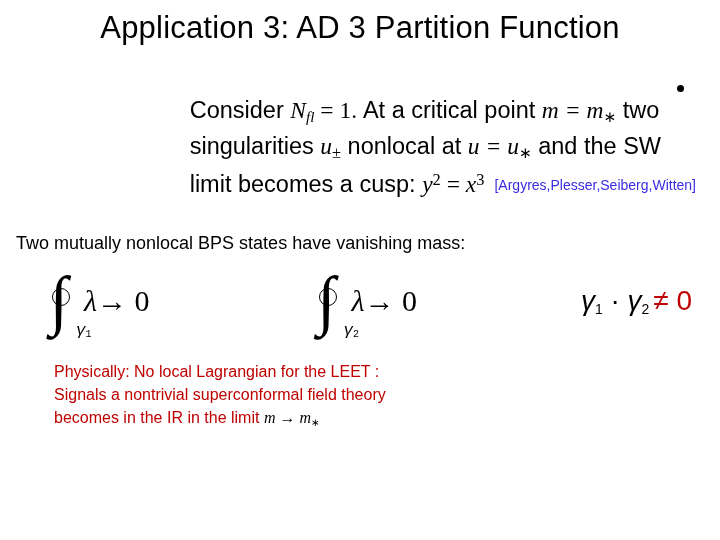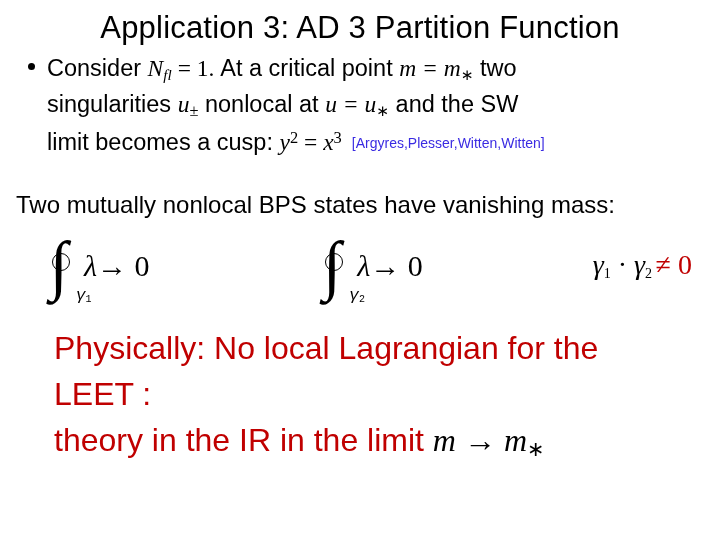--- a/index.html
+++ b/index.html
@@ -15,30 +15,31 @@
   .slide {
     box-sizing: border-box;
     width: 720px;
     height: 540px;
     padding: 6px 14px 10px 14px;
   }
   .title {
     font-size: 31px;
     font-weight: 400;
     text-align: center;
-    margin: 4px 0 4px 0;
+    margin: 4px 0 26px 0;
     letter-spacing: 0.2px;
   }
   .bullet-row {
     display: flex;
-    align-items: flex-start;
+    align-items: flex-end;
     margin-left: 14px;
     margin-right: 10px;
     line-height: 1.55;
     flex-wrap: wrap;
+    flex-direction: column;
   }
   .dot {
     width: 7px;
     height: 7px;
     border-radius: 50%;
     background: #000;
     margin-top: 13px;
     margin-right: 12px;
     flex: 0 0 auto;
   }
@@ -70,21 +71,21 @@
   .citation {
     color: #3a2be2;
     font-family: "Segoe UI", Arial, sans-serif;
     font-size: 14px;
     margin-left: 10px;
     vertical-align: 2px;
     white-space: nowrap;
   }
   .mid-line {
     font-family: Arial, Helvetica, sans-serif;
-    font-size: 24px;
+    font-size: 18px;
     color: #000;
     margin: 30px 0 14px 0;
     padding-left: 2px;
     white-space: nowrap;
   }
   .eq-row {
     display: flex;
     align-items: center;
     justify-content: space-between;
     margin: 10px 14px 6px 32px;
@@ -130,41 +131,41 @@
   }
   .oint .intsubn {
     font-size: 10px;
     vertical-align: -2px;
     font-style: normal;
   }
   .arrow0 {
     font-style: normal;
   }
   .intersection {
-    font-family: Liberation Serif, serif;
+    font-family: Liberation Sans, sans-serif;
     font-size: 28px;
     color: #000;
     white-space: nowrap;
   }
   .intersection .g {
     font-style: italic;
   }
   .intersection .ss {
     font-size: 14px;
     vertical-align: -4px;
     font-style: normal;
   }
   .intersection .ne {
     font-style: normal;
     color: #c00000;
   }
   .red-block {
     margin: 26px 22px 0 40px;
     font-family: "Segoe UI", Arial, sans-serif;
-    font-size: 32px;
+    font-size: 16px;
     line-height: 1.45;
     color: #c00000;
   }
   .red-block .mmath {
     font-family: "Cambria Math","Times New Roman", serif;
     font-style: italic;
     color: #000;
   }
   .red-block .msub {
     font-size: 0.65em;
@@ -179,21 +180,21 @@
 
   <div class="title">Application 3: AD 3 Partition Function</div>
 
   <div class="bullet-row">
     <div class="dot"></div>
     <div class="body-text">
       <span>Consider </span><span class="math">N</span><span class="math sub">fl</span><span class="math" style="font-style:normal"> = 1.   </span><span>At a critical point </span><span class="math">m = m</span><span class="math sub" style="font-style:normal">∗</span><span>  two</span>
       <br>
       <span>singularities </span><span class="math">u</span><span class="math subpm">±</span><span> nonlocal at </span><span class="math">u = u</span><span class="math sub" style="font-style:normal">∗</span><span> and the SW</span>
       <br>
-      <span>limit becomes a cusp:  </span><span class="math">y</span><span class="math sup">2</span><span class="math" style="font-style:normal"> = </span><span class="math">x</span><span class="math sup">3</span><span class="citation">[Argyres,Plesser,Witten,Witten]</span>
+      <span>limit becomes a cusp:  </span><span class="math">y</span><span class="math sup">2</span><span class="math" style="font-style:normal"> = </span><span class="math">x</span><span class="math sup">3</span><span class="citation">[Argyres,Plesser,Seiberg,Witten]</span>
     </div>
   </div>
 
   <div class="mid-line">Two mutually nonlocal BPS states have vanishing mass:</div>
 
   <div class="eq-row">
     <div class="eq-cell">
       <span class="oint">
         <span class="intbar">∫</span>
         <span class="intcirc"></span>
@@ -213,18 +214,19 @@
       <span class="arrow0"> → 0</span>
     </div>
 
     <div class="intersection">
       <span class="g">γ</span><span class="ss">1</span><span> · </span><span class="g">γ</span><span class="ss">2 </span><span class="ne"> ≠ 0</span>
     </div>
   </div>
 
   <div class="red-block">
     <div>Physically: No local Lagrangian for the LEET :</div>
+    <div>Signals a nontrivial superconformal field theory</div>
     <div>
-      <span>theory in the IR in the limit  </span><span class="mmath">m</span><span class="mmath" style="font-style:normal"> → </span><span class="mmath">m</span><span class="mmath msub">∗</span>
+      <span>becomes in the IR in the limit  </span><span class="mmath">m</span><span class="mmath" style="font-style:normal"> → </span><span class="mmath">m</span><span class="mmath msub">∗</span>
     </div>
   </div>
 
 </div>
 
 </body></html>

